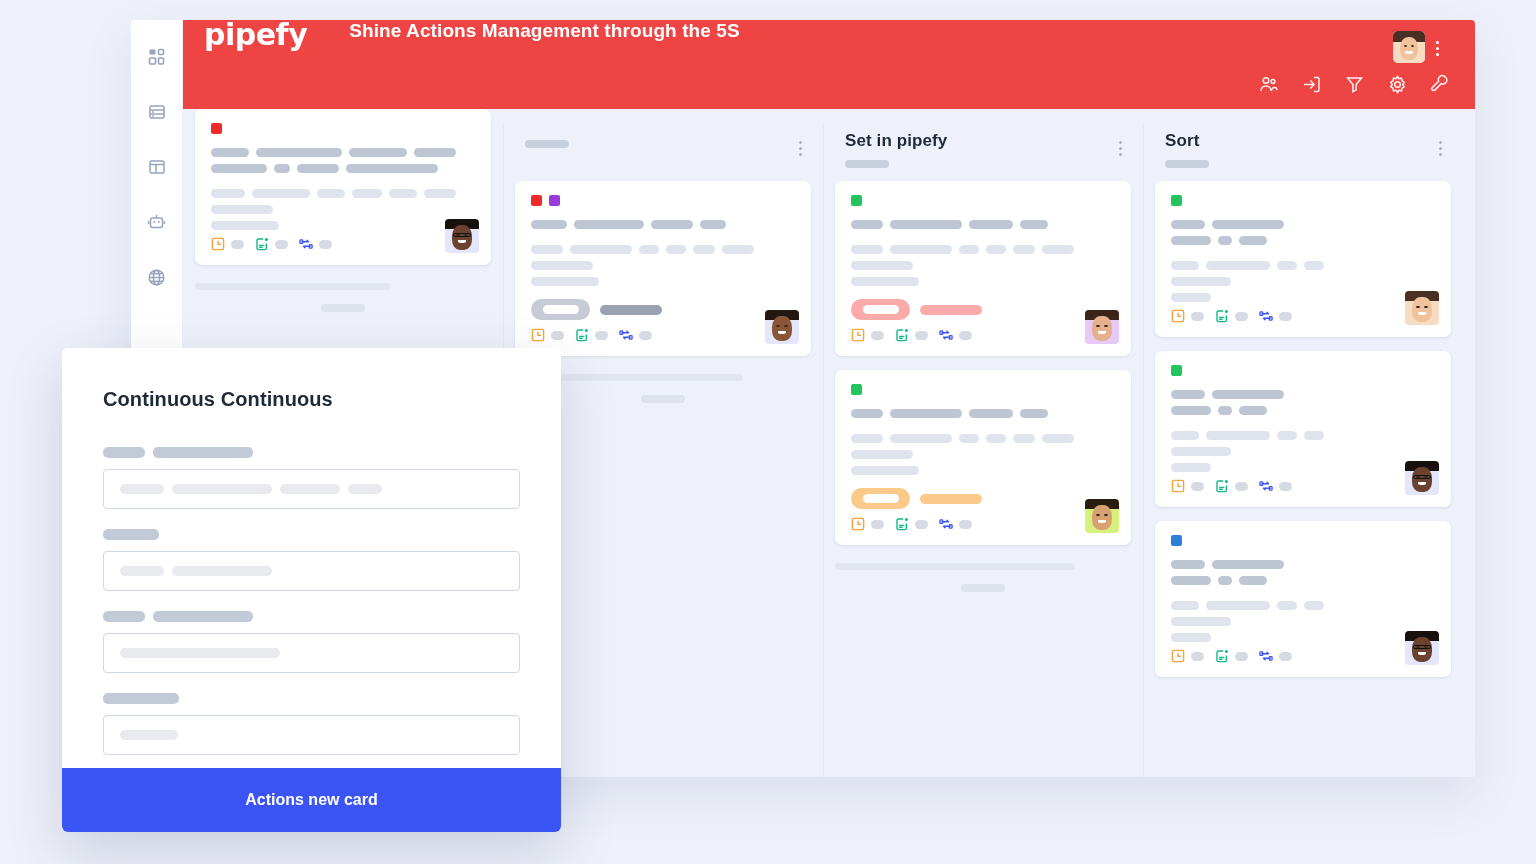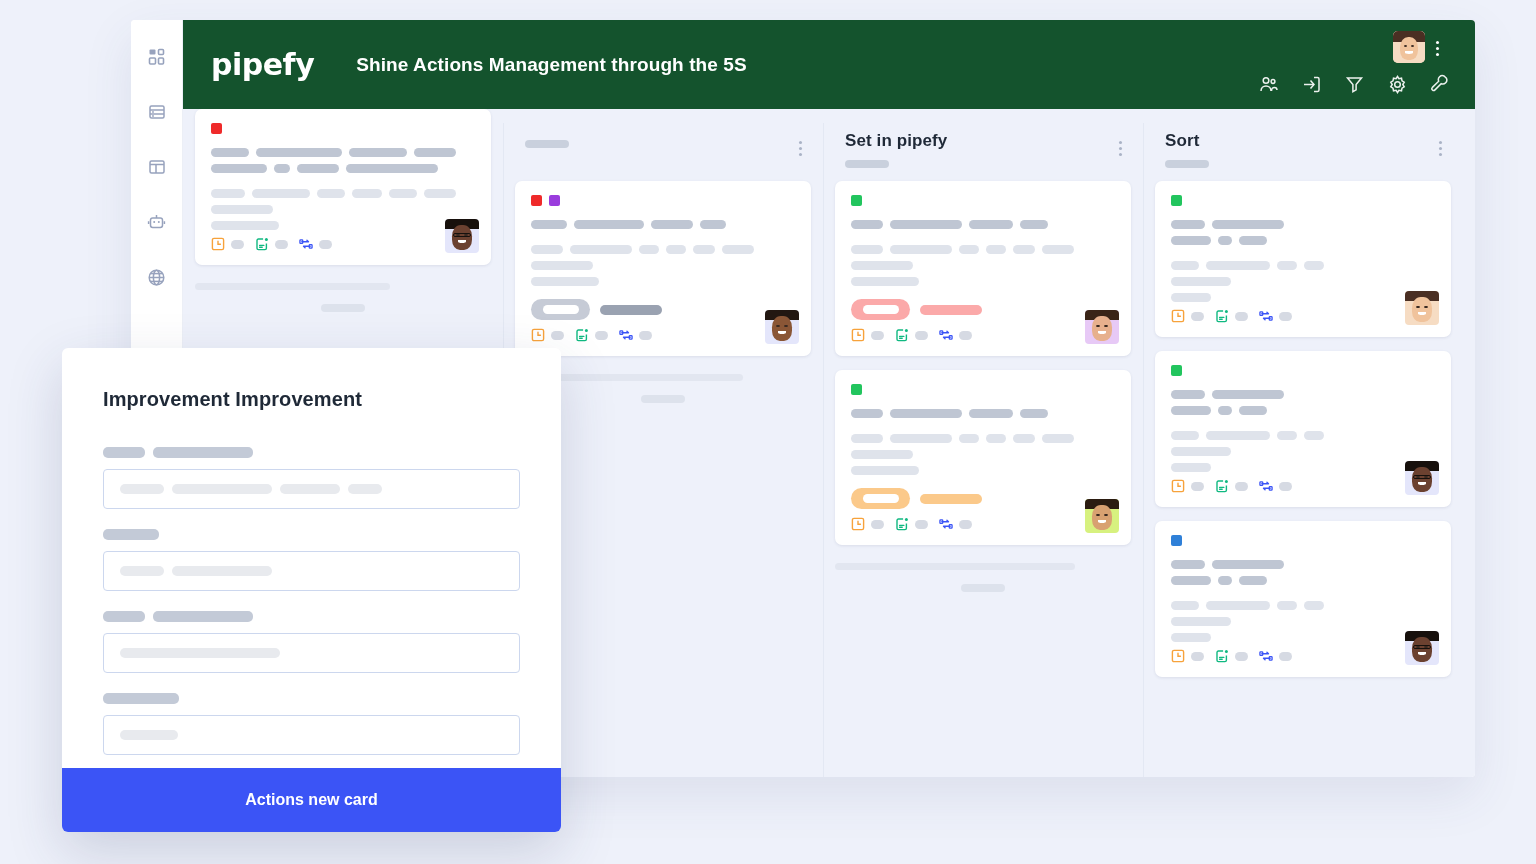--- a/index.html
+++ b/index.html
@@ -47,26 +47,25 @@
     flex: 1 1 auto;
     display: flex;
     flex-direction: column;
     background: #eef1fa;
     min-width: 0;
   }
 
   
   .header {
     height: 89px;
-    background: #14532d;
+    background: #ef4444;
     position: relative;
     flex: 0 0 89px;
     display: flex;
-    align-items: center;
-    padding-left: 28px;
+    padding-left: 21px;
   }
   .logo {
     color: #ffffff;
     font-size: 30px;
     font-weight: 700;
     letter-spacing: -0.5px;
     line-height: 1;
     font-family: "DejaVu Sans", sans-serif;
   }
   .board-title {
@@ -907,21 +906,21 @@
     </div>
           </div>
         </div>
       </div>
 
   </div>
 </div>
 
 <div class="modal">
   <div class="modal-body">
-    <div class="modal-title">Improvement Improvement</div>
+    <div class="modal-title">Continuous Continuous</div>
     <div id="modal-fields">
   <div class="field">
     <div class="field-label">
       <span class="sk" style="width:42px"></span>
             <span class="sk" style="width:100px"></span>
     </div>
     <div class="field-input">
       <span class="sk" style="width:44px"></span>
             <span class="sk" style="width:100px"></span>
             <span class="sk" style="width:60px"></span>

